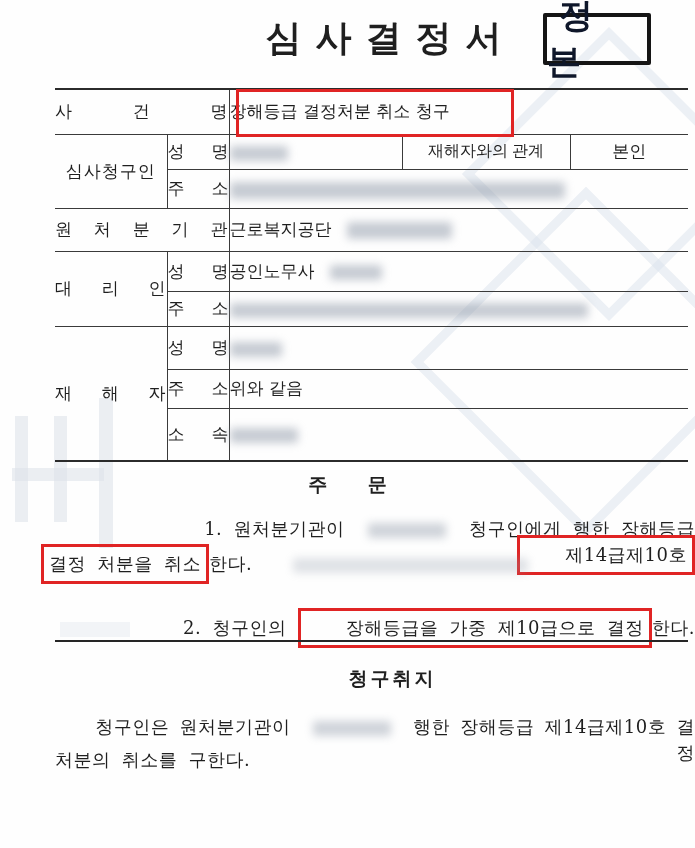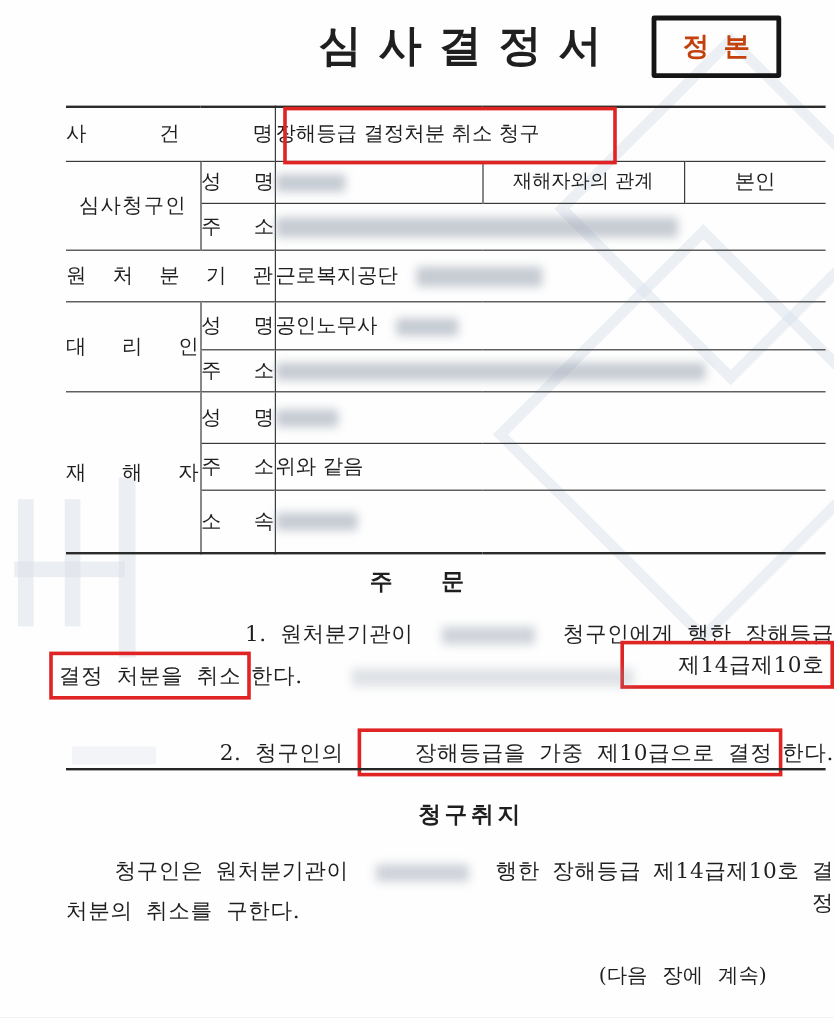--- a/index.html
+++ b/index.html
@@ -14,22 +14,22 @@
   .wm-diamond{border:9px solid #dde4ec;transform:rotate(45deg);opacity:.55;}
   .wm-bar{background:#dde3ea;opacity:.6;}
   
   .doc-title{
     position:absolute;top:14px;left:0;width:100%;text-align:center;
     font-size:36px;font-weight:600;letter-spacing:14px;text-indent:14px;padding-left:36px;
   }
   .stamp{
     position:absolute;left:543px;top:13px;width:100px;height:44px;
     border:4px solid #151515;display:flex;align-items:center;justify-content:center;
-    font-size:22px;font-weight:700;letter-spacing:12px;text-indent:12px;
-    color:#c2410c;border-radius:2px;
+    font-size:34px;font-weight:700;letter-spacing:12px;text-indent:12px;
+    color:#0f172a;border-radius:2px;
   }
   
   .form-table{
     position:absolute;left:55px;top:88px;
     border-collapse:collapse;table-layout:fixed;width:633px;
     border-top:2px solid #2b2b2b;border-bottom:2px solid #2b2b2b;
     font-size:17px;
   }
   .form-table td{padding:0;border:0 solid #3a3a3a;vertical-align:middle;}
   .form-table td.bt{border-top-width:1.6px;}
@@ -37,21 +37,21 @@
   .lbl{
     text-align:justify;text-align-last:justify;padding:0 13px;
     letter-spacing:1px;
     margin-top:28px;
   }
   .lbl-c{text-align:center;letter-spacing:1px;}
   .sub{
     text-align:justify;text-align-last:justify;padding:0 9px;
   }
   .val{padding-left:10px;}
-  .cell-center{text-align:center;}
+  .cell-center{text-align:center;font-family:Liberation Serif, serif;}
   
   .redact{
     display:inline-block;height:15px;border-radius:2px;
     background:#8f99a8;opacity:.5;filter:blur(4px);
     vertical-align:middle;
   }
   .redact.faint{opacity:.28;}
   
   .rbox-overlay{
     position:absolute;border:3px solid #e02424;z-index:6;pointer-events:none;
@@ -182,15 +182,14 @@
   <div class="sec-heading claim-heading">청구취지</div>
 
   <div class="bodyline indent" style="top:714px;word-spacing:4px;">
     <span>청구인은 원처분기관이</span>
     <span class="redact" style="width:78px;margin:0 12px;opacity:.42"></span>
     <span>행한 장해등급 제14급제10호 결정</span>
   </div>
 
   <div class="bodyline" style="top:747px;">처분의 취소를 구한다.</div>
 
-  <div class="footer-note">(다음 장에 계속)</div>
 
 </div>
 
 </body></html>

